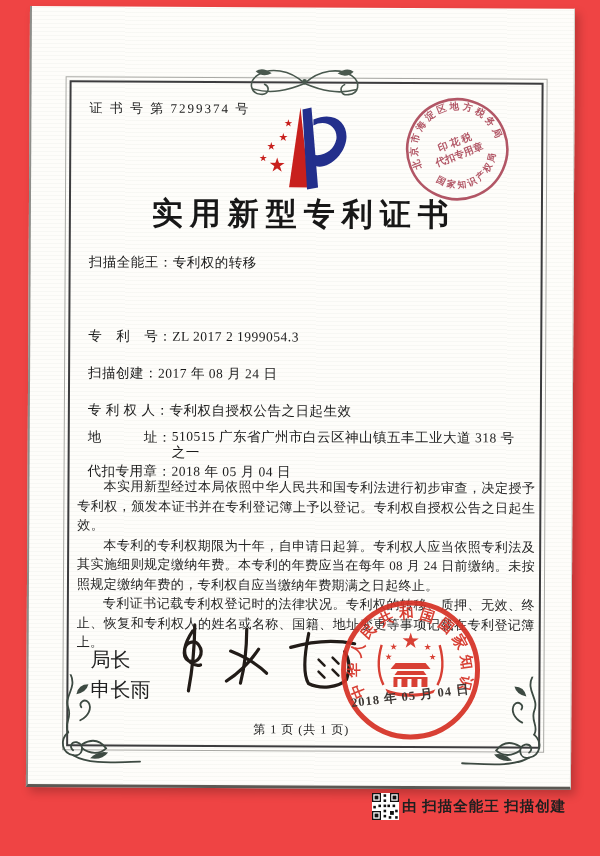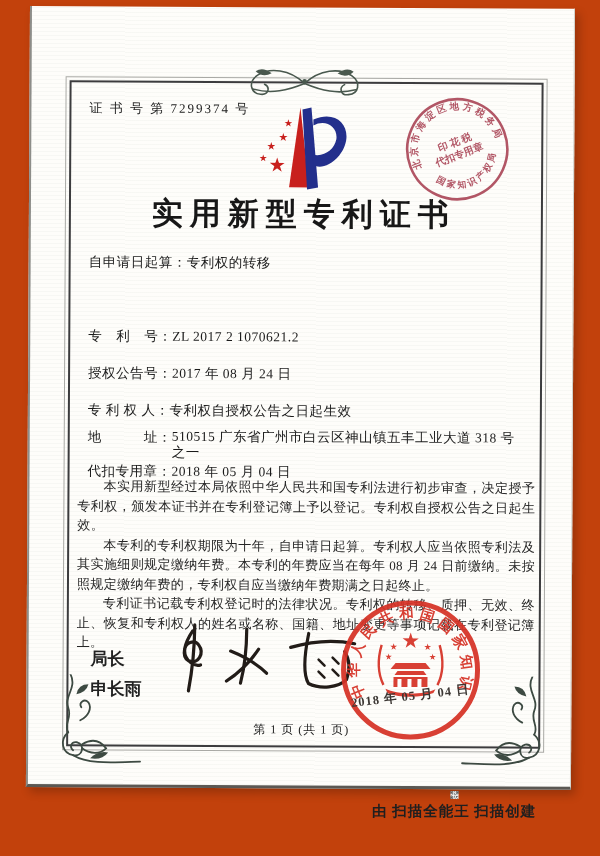--- a/index.html
+++ b/index.html
@@ -1,16 +1,16 @@
 <!DOCTYPE html>
 <html><head>
 <meta charset="utf-8">
 <style>
   html,body{margin:0;padding:0;background:#f6f6f3;}
-  #stage{position:relative;width:600px;height:856px;background:#c2410c;overflow:hidden;
+  #stage{position:relative;width:600px;height:856px;background:#ef4444;overflow:hidden;
          font-family:"Liberation Serif","DejaVu Serif",serif;color:#1e1e1e;}
   
   .paper{position:absolute;left:30px;top:6px;width:542px;height:778px;
          background:#fefdfa;
          background-image:repeating-linear-gradient(0deg,rgba(120,140,125,0.05) 0 1px,transparent 1px 4px);
          border-left:2px solid #8d8d89;border-right:1px solid #d2d2cc;border-bottom:3px solid #5b5853;
          box-shadow:4px 5px 10px rgba(0,0,0,0.22);
          transform:rotate(0.3deg);transform-origin:top left;}
   
   .frame{position:absolute;left:38px;top:74px;width:470px;height:662px;border:2px solid #3c3c3e;}
@@ -22,32 +22,32 @@
   .field-row{position:absolute;left:58px;font-size:13.5px;color:#1b1b1b;letter-spacing:0.5px;white-space:nowrap;}
   .field-row .lab{display:inline-block;}
   .field-row.addr{white-space:normal;}
   .field-row.addr .val{display:inline-block;width:352px;vertical-align:top;line-height:16px;}
   .grant-row{position:absolute;left:58px;top:456px;width:415px;display:flex;justify-content:space-between;
              font-size:13.5px;letter-spacing:0.5px;color:#1b1b1b;}
   .body-text{position:absolute;left:48px;top:470px;width:458px;font-size:13px;line-height:19.5px;
              letter-spacing:0.4px;color:#262626;text-align:justify;}
   .body-text p{margin:0;text-indent:2em;}
   .director{position:absolute;left:62px;top:638px;font-family:"Liberation Sans","DejaVu Sans",sans-serif;
-            font-size:17px;font-weight:bold;color:#222;line-height:30px;}
+            font-size:20px;font-weight:normal;color:#222;line-height:30px;}
   .sig{position:absolute;left:130px;top:610px;width:210px;height:85px;}
   .seal{position:absolute;left:309px;top:589px;width:146px;height:146px;opacity:0.93;}
   .seal-date{position:absolute;left:309px;top:680px;width:146px;text-align:center;font-size:12.5px;
              font-weight:bold;letter-spacing:1px;color:#3c3734;transform:rotate(-7deg);}
   .page-no{position:absolute;left:38px;top:714px;width:470px;text-align:center;font-size:12px;
            letter-spacing:1px;color:#222;}
   .tax-stamp{position:absolute;left:372px;top:87px;width:108px;height:108px;transform:rotate(-21deg);opacity:0.88;}
   .orn-top{position:absolute;left:188px;top:52px;width:170px;height:44px;}
   .orn-bl{position:absolute;left:28px;top:668px;width:85px;height:95px;}
   .orn-br{position:absolute;left:433px;top:668px;width:85px;height:95px;transform:scaleX(-1);}
-  .scan-footer{position:absolute;left:372px;top:791px;height:30px;display:flex;align-items:center;gap:3px;flex-direction:column;}
+  .scan-footer{position:absolute;left:372px;top:791px;height:30px;display:flex;align-items:center;gap:3px;}
   .scan-footer .credit{font-size:14.5px;font-weight:600;letter-spacing:1px;color:#1f1f1f;}
   .qr{width:27px;height:27px;}
 </style>
 </head>
 <body>
 
 <div id="stage">
   <div class="paper">
 
     <div class="frame"></div>
@@ -120,27 +120,27 @@
       <text font-size="9" fill="#a84052" font-weight="bold">
         <textPath href="#taxBot" startOffset="4" textLength="78">国家知识产权局</textPath>
       </text>
       <text x="54" y="50" font-size="10" fill="#a84052" font-weight="bold" text-anchor="middle">印 花 税</text>
       <text x="54" y="63" font-size="10" fill="#a84052" font-weight="bold" text-anchor="middle">代扣专用章</text>
     </svg>
 
     <div class="title">实用新型专利证书</div>
 
     <div class="field-row" style="top:247px">
-      <span class="lab">自申请日起算：</span><span class="val">专利权的转移</span>
+      <span class="lab">扫描全能王：</span><span class="val">专利权的转移</span>
     </div>
     <div class="field-row" style="top:321px">
-      <span class="lab">专　利　号：</span><span class="val">ZL 2017 2 1070621.2</span>
+      <span class="lab">专　利　号：</span><span class="val">ZL 2017 2 1999054.3</span>
     </div>
     <div class="field-row" style="top:358px">
-      <span class="lab">授权公告号：</span><span class="val">2017 年 08 月 24 日</span>
+      <span class="lab">扫描创建：</span><span class="val">2017 年 08 月 24 日</span>
     </div>
     <div class="field-row" style="top:395px">
       <span class="lab">专 利 权 人：</span><span class="val">专利权自授权公告之日起生效</span>
     </div>
     <div class="field-row addr" style="top:422px">
       <span class="lab">地　　　址：</span><span class="val">510515 广东省广州市白云区神山镇五丰工业大道 318 号之一</span>
     </div>
 
     <div class="grant-row">
       <span><span>代扣专用章：</span><span>2018 年 05 月 04 日</span></span>

